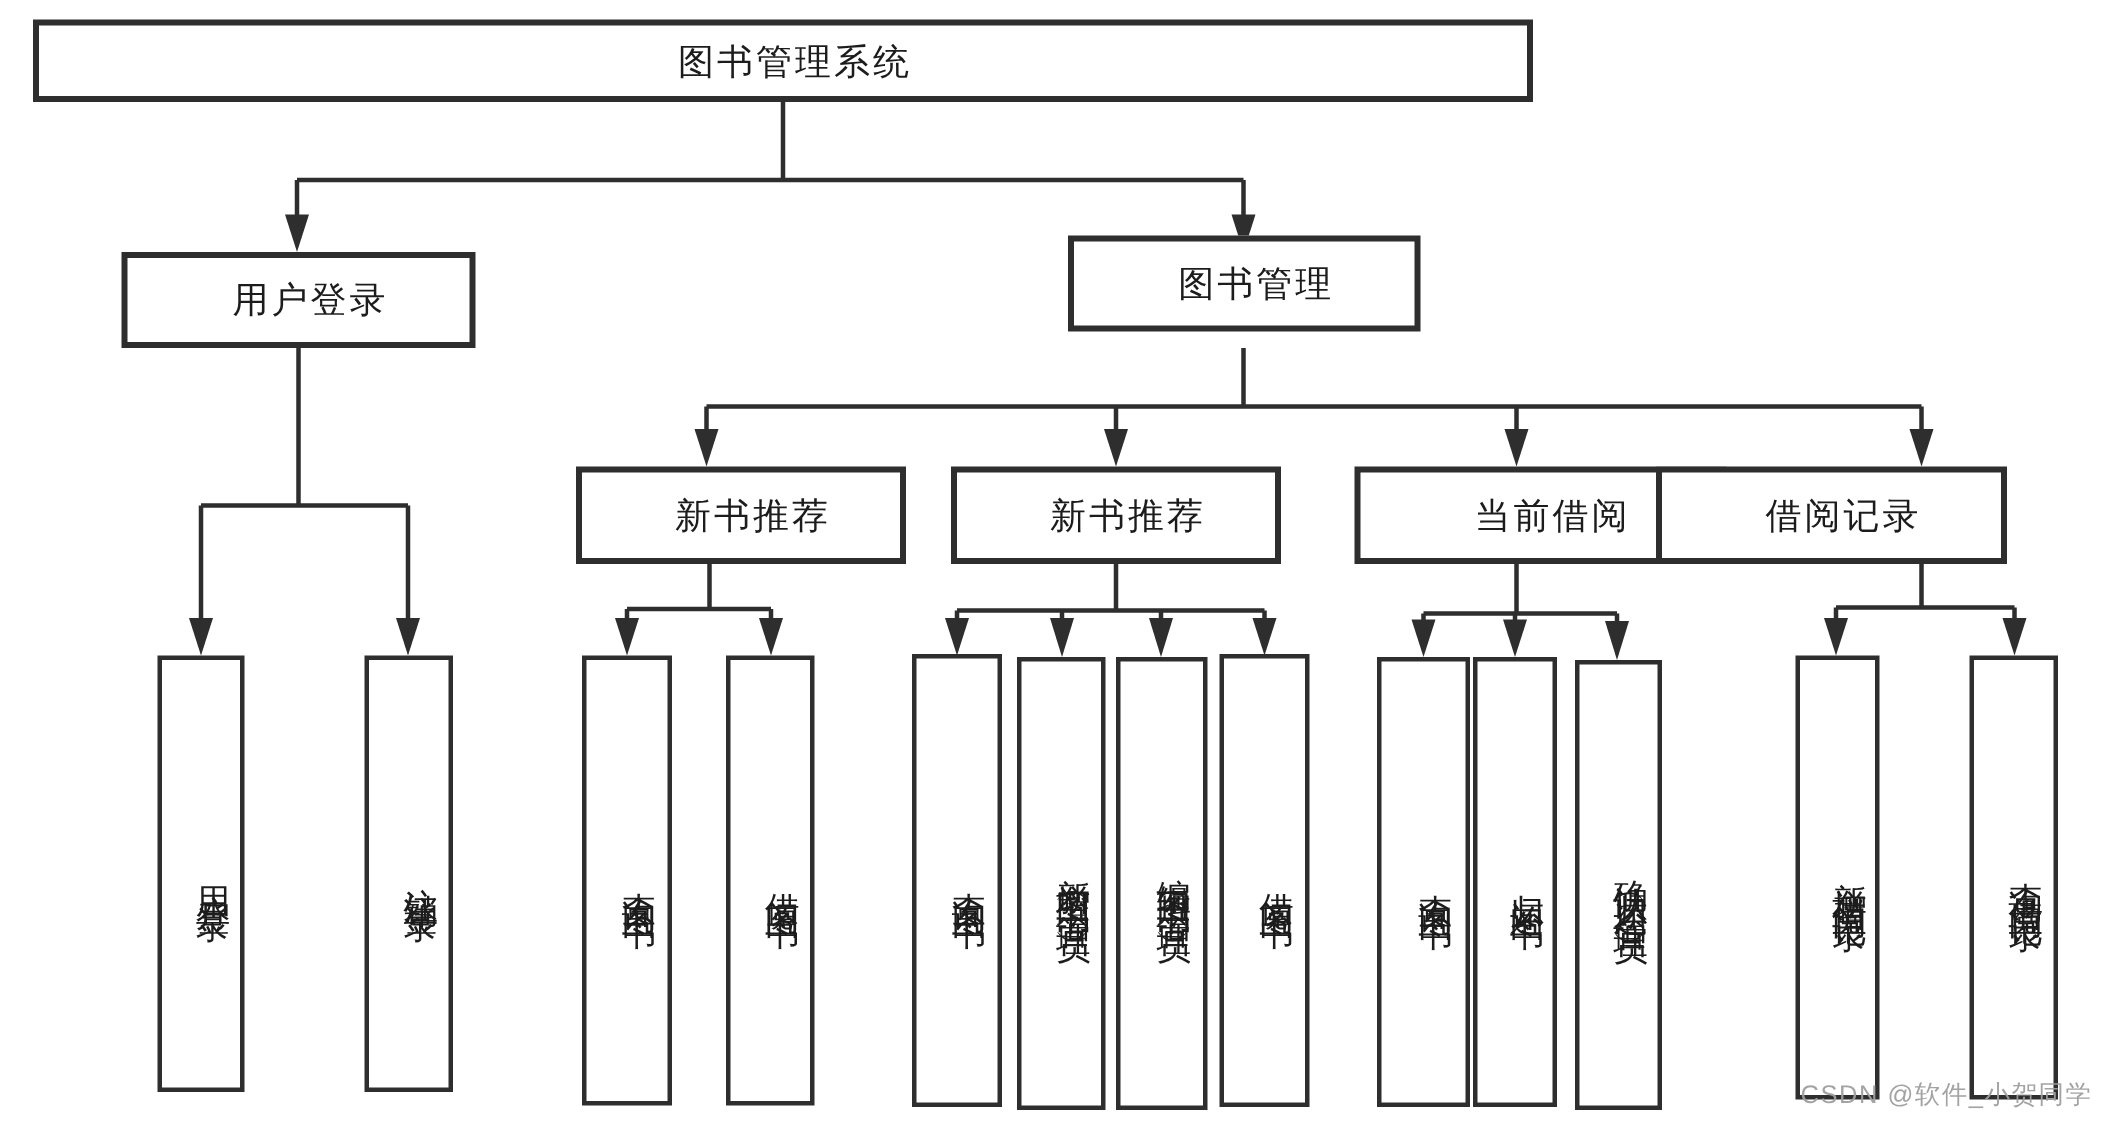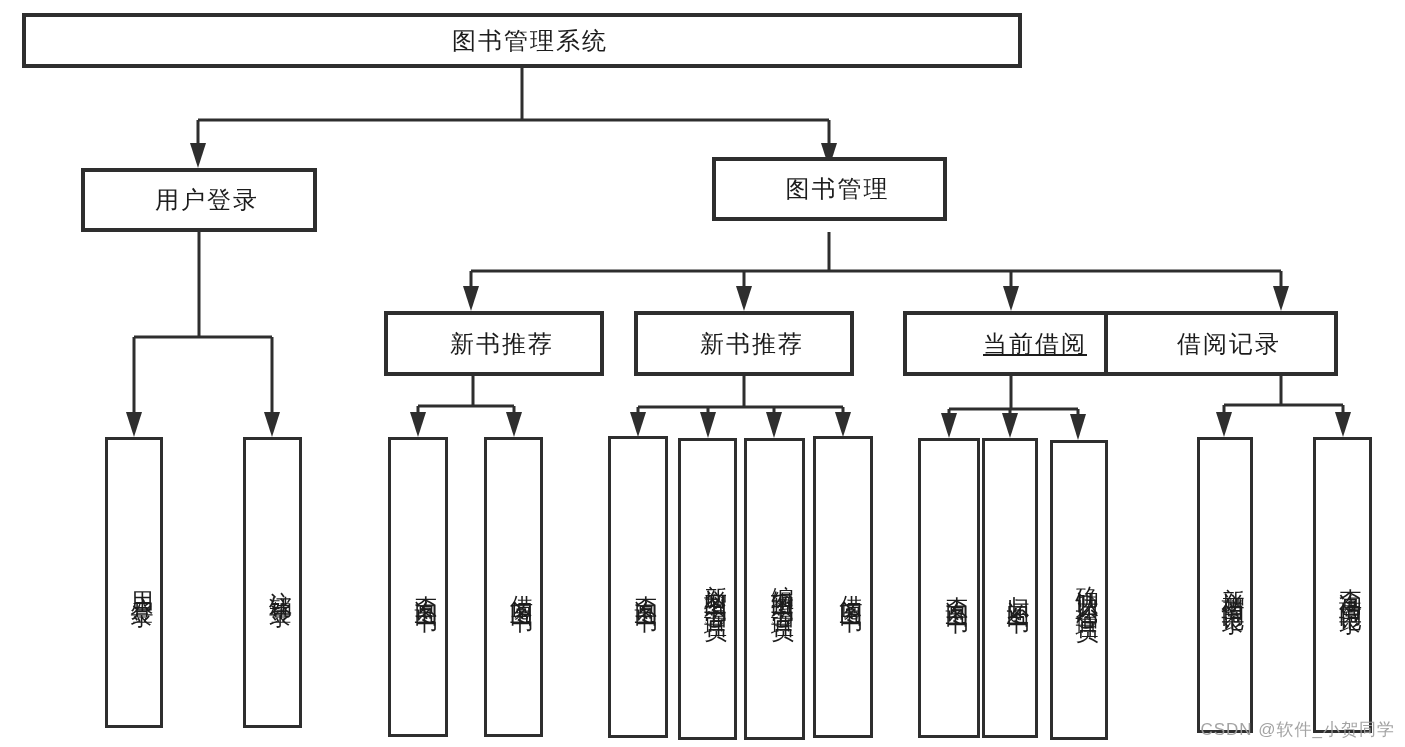--- a/index.html
+++ b/index.html
@@ -80,21 +80,21 @@
   <div class="node h" style="left:712px;top:157px;width:235px;height:64px;">
     <span>图书管理</span>
   </div>
 
   <div class="node h" style="left:384px;top:311px;width:220px;height:65px;">
     <span>新书推荐</span>
   </div>
   <div class="node h" style="left:634px;top:311px;width:220px;height:65px;">
     <span>新书推荐</span>
   </div>
-  <div class="node h" style="left:903px;top:311px;width:248px;height:65px;text-decoration:underline;">
+  <div class="node h" style="left:903px;top:311px;width:248px;height:65px;">
     <span>当前借阅</span>
   </div>
   <div class="node h" style="left:1104px;top:311px;width:234px;height:65px;">
     <span>借阅记录</span>
   </div>
 
   <div class="node v" style="left:105px;top:437px;width:58px;height:291px;">
     <span class="vtext">用户登录</span>
   </div>
   <div class="node v" style="left:243px;top:437px;width:59px;height:291px;">

